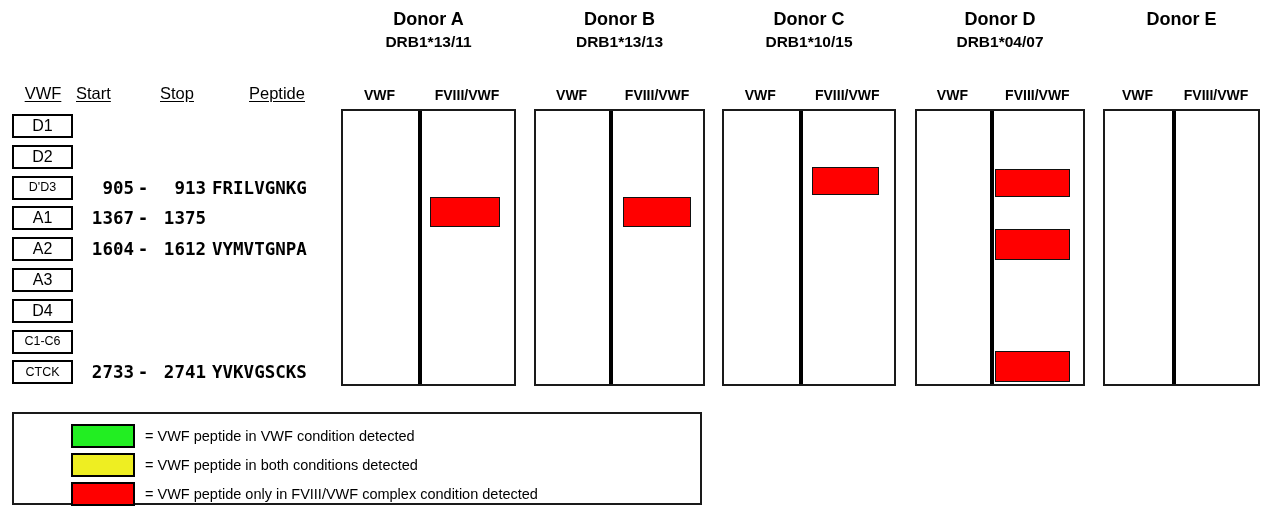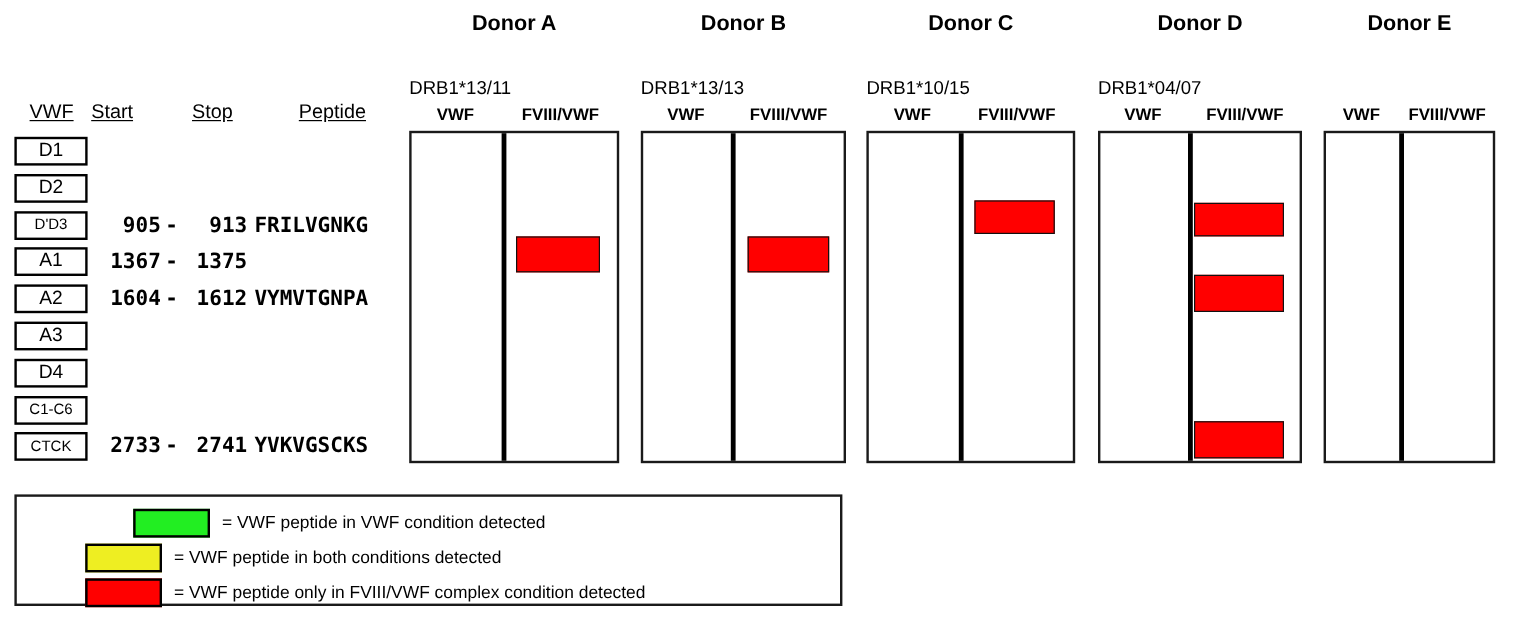--- a/index.html
+++ b/index.html
@@ -101,24 +101,24 @@
     text-align: center;
     font-size: 18px;
     font-weight: bold;
     white-space: nowrap;
   }
   .donor-subtitle {
     position: absolute;
     top: 33px;
     left: 0;
     width: 100%;
+    text-align: center;
     font-size: 15.5px;
-    font-weight: normal;
-    white-space: nowrap;
-    margin-top: 32px;
+    font-weight: bold;
+    white-space: nowrap;
   }
   .cond-labels {
     position: absolute;
     top: 87px;
     left: 0;
     width: 100%;
     height: 20px;
   }
   .cond-label {
     position: absolute;
@@ -321,33 +321,33 @@
     <div class="cond-label cond-fviii">FVIII/VWF</div>
   </div>
   <div class="panel-box">
     <div class="panel-divider"></div>
     <div class="bar" style="left:47%; top:58px; width:45%; height:28px; background:#FF0000;"></div>
     <div class="bar" style="left:47%; top:118px; width:45%; height:31px; background:#FF0000;"></div>
     <div class="bar" style="left:47%; top:240px; width:45%; height:31px; background:#FF0000;"></div>
   </div>
 </div>
 
-<div class="donor" id="donor-e" style="left:1103px; width:143px; height:388px;">
+<div class="donor" id="donor-e" style="left:1103px; width:143px; height:388px;padding-left:14px;">
   <div class="donor-title">Donor E</div>
   <div class="cond-labels">
     <div class="cond-label cond-vwf">VWF</div>
     <div class="cond-label cond-fviii">FVIII/VWF</div>
   </div>
   <div class="panel-box">
     <div class="panel-divider"></div>
   </div>
 </div>
 
 <div id="legend">
-  <div class="legend-row" style="top:8px;margin-left:40px;">
+  <div class="legend-row" style="top:8px;">
     <div class="legend-swatch" style="background:#22EE22;"></div>
     <div class="legend-text">= VWF peptide in VWF condition detected</div>
   </div>
   <div class="legend-row" style="top:37px;">
     <div class="legend-swatch" style="background:#EEEE22;"></div>
     <div class="legend-text">= VWF peptide in both conditions detected</div>
   </div>
   <div class="legend-row" style="top:66px;">
     <div class="legend-swatch" style="background:#FF0000;"></div>
     <div class="legend-text">= VWF peptide only in FVIII/VWF complex condition detected</div>

